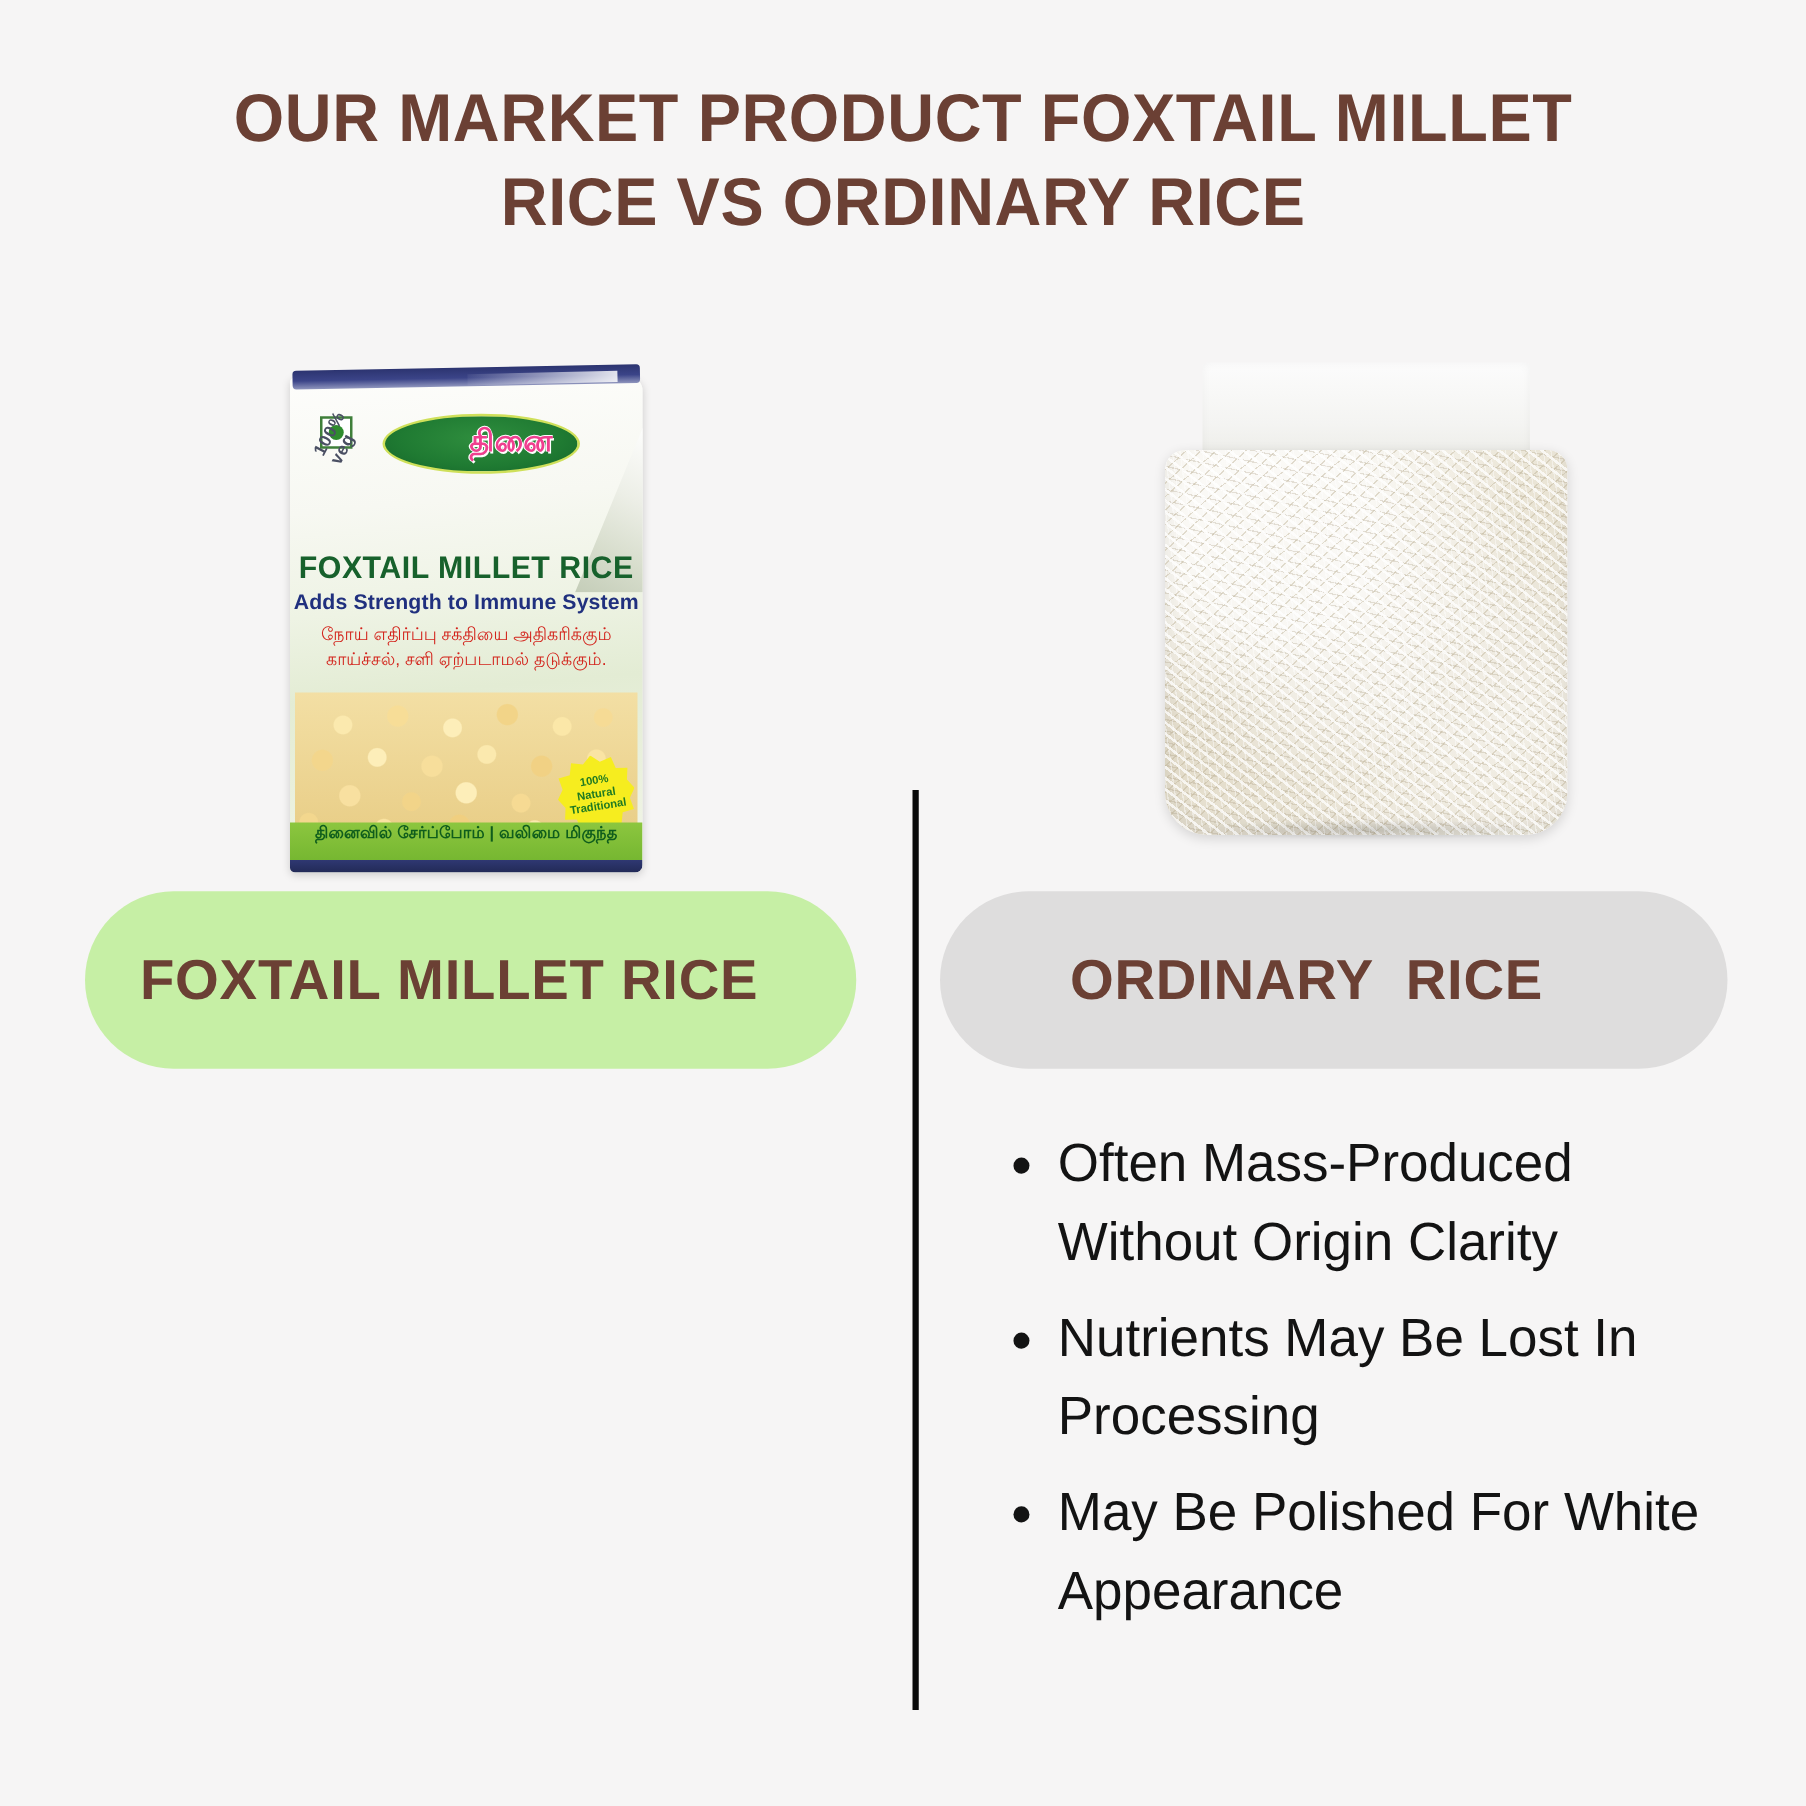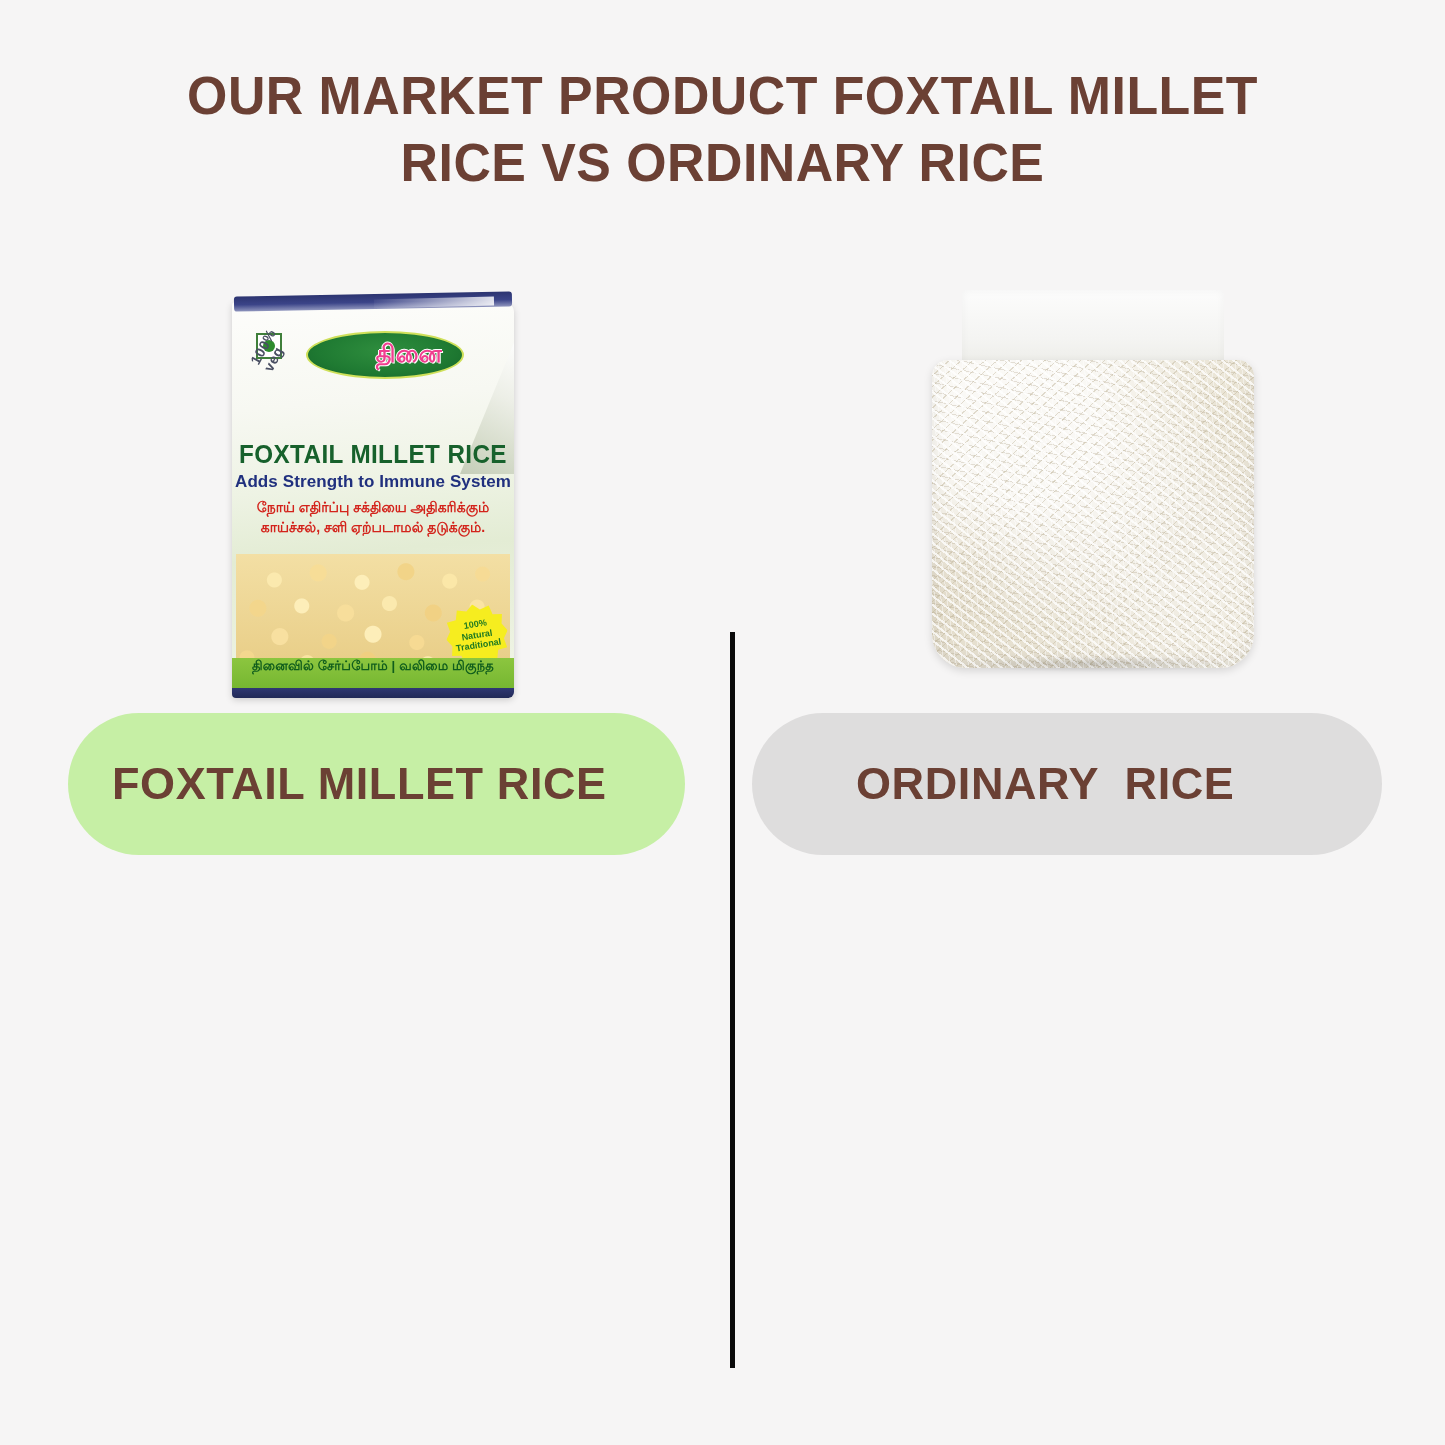--- a/index.html
+++ b/index.html
@@ -101,21 +101,21 @@
     position:absolute;left:0;top:138px;width:282px;text-align:center;
     color:#17612c;font-size:25px;font-weight:700;letter-spacing:.4px;
     transform:scaleX(.97);
   }
   .ptag{
     position:absolute;left:0;top:170px;width:282px;text-align:center;
     color:#20307e;font-size:17px;font-weight:700;letter-spacing:.1px;
   }
   .ptam{
     position:absolute;left:0;top:196px;width:282px;text-align:center;
-    color:#d3231b;font-size:14px;font-weight:700;line-height:1.42;
+    color:#d3231b;font-size:14px;font-weight:400;line-height:1.42;
     white-space:pre-line;
   }
   .grain-bowl{
     position:absolute;left:4px;top:252px;width:274px;height:118px;
     background:
       radial-gradient(circle at 14% 22%,#fbe9ae 0 7px,transparent 8px),
       radial-gradient(circle at 30% 16%,#f7dd97 0 8px,transparent 9px),
       radial-gradient(circle at 46% 24%,#fdeeb9 0 7px,transparent 8px),
       radial-gradient(circle at 62% 15%,#f2d488 0 8px,transparent 9px),
       radial-gradient(circle at 78% 23%,#fbe7a8 0 7px,transparent 8px),
@@ -276,14 +276,19 @@
     </div>
     <div class="rb-shadow"></div>
   </div>
 
   <div class="divider"></div>
 
   <div class="pill pill-left">FOXTAIL MILLET RICE</div>
   <div class="pill pill-right">ORDINARY  RICE</div>
 
 
+  <ul class="list list-right">
+    <li>Often Mass-Produced Without Origin Clarity</li>
+    <li>Nutrients May Be Lost In Processing</li>
+    <li>May Be Polished For White Appearance</li>
+  </ul>
 
 </div>
 
 </body></html>

